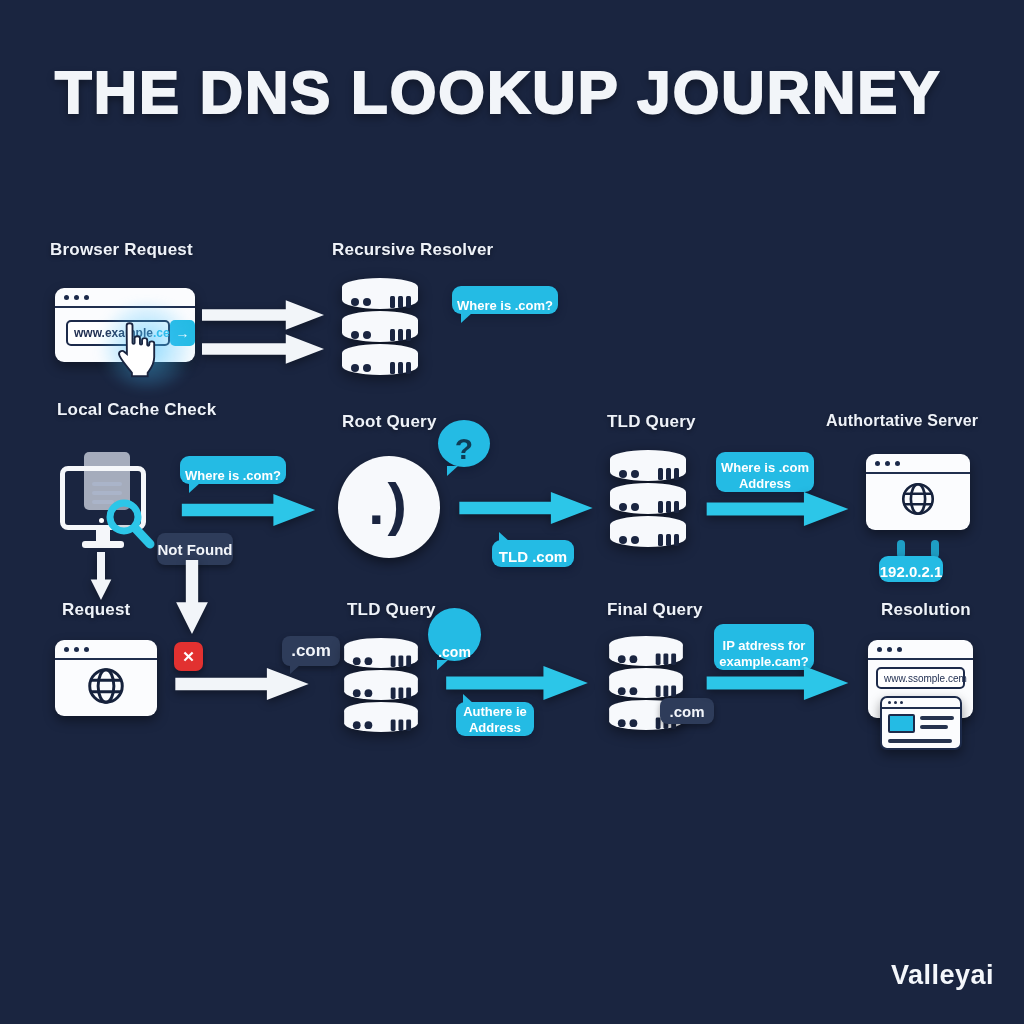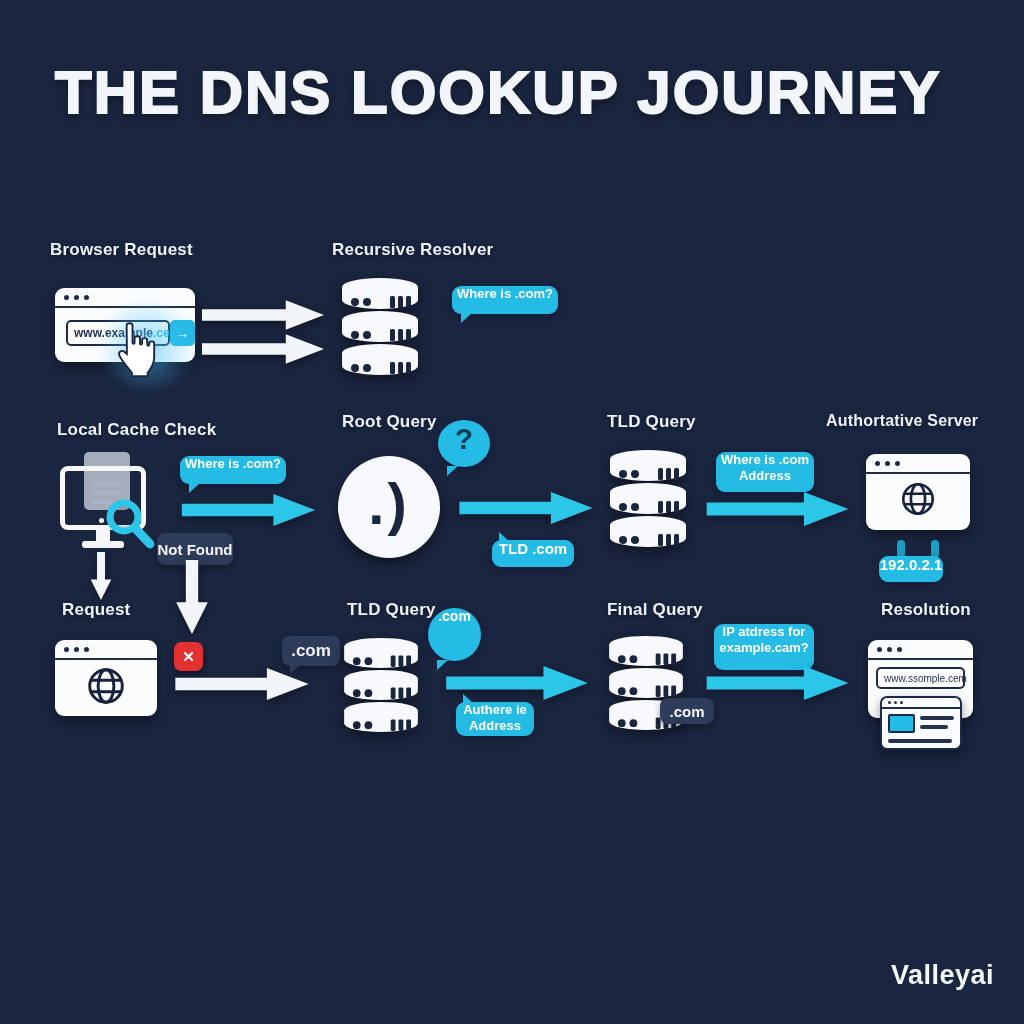--- a/index.html
+++ b/index.html
@@ -12,21 +12,21 @@
   .title{position:absolute;left:55px;top:58px;color:#f2f5f9;font-size:60px;font-weight:700;
          letter-spacing:2px;-webkit-text-stroke:2px #f2f5f9;white-space:nowrap;
          text-shadow:0 4px 8px rgba(0,0,0,.45);}
   .step-label{position:absolute;color:#eef2f8;font-weight:700;font-size:17px;letter-spacing:.2px;
               white-space:nowrap;text-shadow:0 2px 4px rgba(0,0,0,.35);}
   .brand{position:absolute;right:30px;top:960px;color:#f4f7fb;font-size:27px;font-weight:700;
          letter-spacing:.5px;}
 
   
   .bubble,.tag-cyan{position:absolute;background:#24bbe4;color:#fff;font-weight:700;
-        border-radius:9px;display:flex;flex-direction:column;align-items:center;justify-content:flex-start;
+        border-radius:9px;display:flex;flex-direction:column;align-items:center;justify-content:flex-end;
         text-align:center;box-shadow:0 3px 8px rgba(0,15,35,.35);line-height:1.25;}
   .tail-bl::after{content:"";position:absolute;left:9px;bottom:-9px;width:0;height:0;
         border-top:10px solid #24bbe4;border-right:11px solid transparent;}
   .tail-tl::before{content:"";position:absolute;left:7px;top:-8px;width:0;height:0;
         border-bottom:10px solid #24bbe4;border-right:11px solid transparent;}
   .tag-dark{position:absolute;background:#2e3c5a;color:#f2f5fa;font-weight:700;border-radius:8px;
         display:flex;align-items:center;justify-content:center;box-shadow:0 3px 6px rgba(0,0,0,.35);}
   .tag-dark.tail-dl::after{content:"";position:absolute;left:8px;bottom:-8px;width:0;height:0;
         border-top:9px solid #2e3c5a;border-right:10px solid transparent;}
   .round-bubble{border-radius:50%;}
@@ -149,21 +149,21 @@
   <div class="step-label" style="left:332px;top:240px">Recursive Resolver</div>
   <div class="db" style="left:340px;top:276px">
     <svg width="80" height="100">
         <use href="#sym-db" width="80" height="100"></use>
       </svg>
   </div>
   <div class="bubble tail-bl" style="left:452px;top:286px;width:106px;height:28px;font-size:13px">
     <span>Where is .com?</span>
   </div>
 
-  <div class="step-label" style="left:57px;top:420px">Local Cache Check</div>
+  <div class="step-label" style="left:57px;top:400px">Local Cache Check</div>
 
   <div class="sheet" style="left:84px;top:452px;width:46px;height:58px">
     <div class="sheet-line" style="left:8px;top:30px;width:30px"></div>
     <div class="sheet-line" style="left:8px;top:39px;width:30px"></div>
     <div class="sheet-line" style="left:8px;top:48px;width:22px"></div>
   </div>
   <div class="monitor" style="left:60px;top:466px;width:86px;height:64px"></div>
   <div class="abs" style="left:99px;top:518px;width:5px;height:5px;border-radius:50%;background:#fff"></div>
   <div class="abs" style="left:96px;top:530px;width:14px;height:11px;background:#f5f7fa"></div>
   <div class="abs" style="left:82px;top:541px;width:42px;height:7px;background:#f5f7fa;border-radius:3px"></div>

